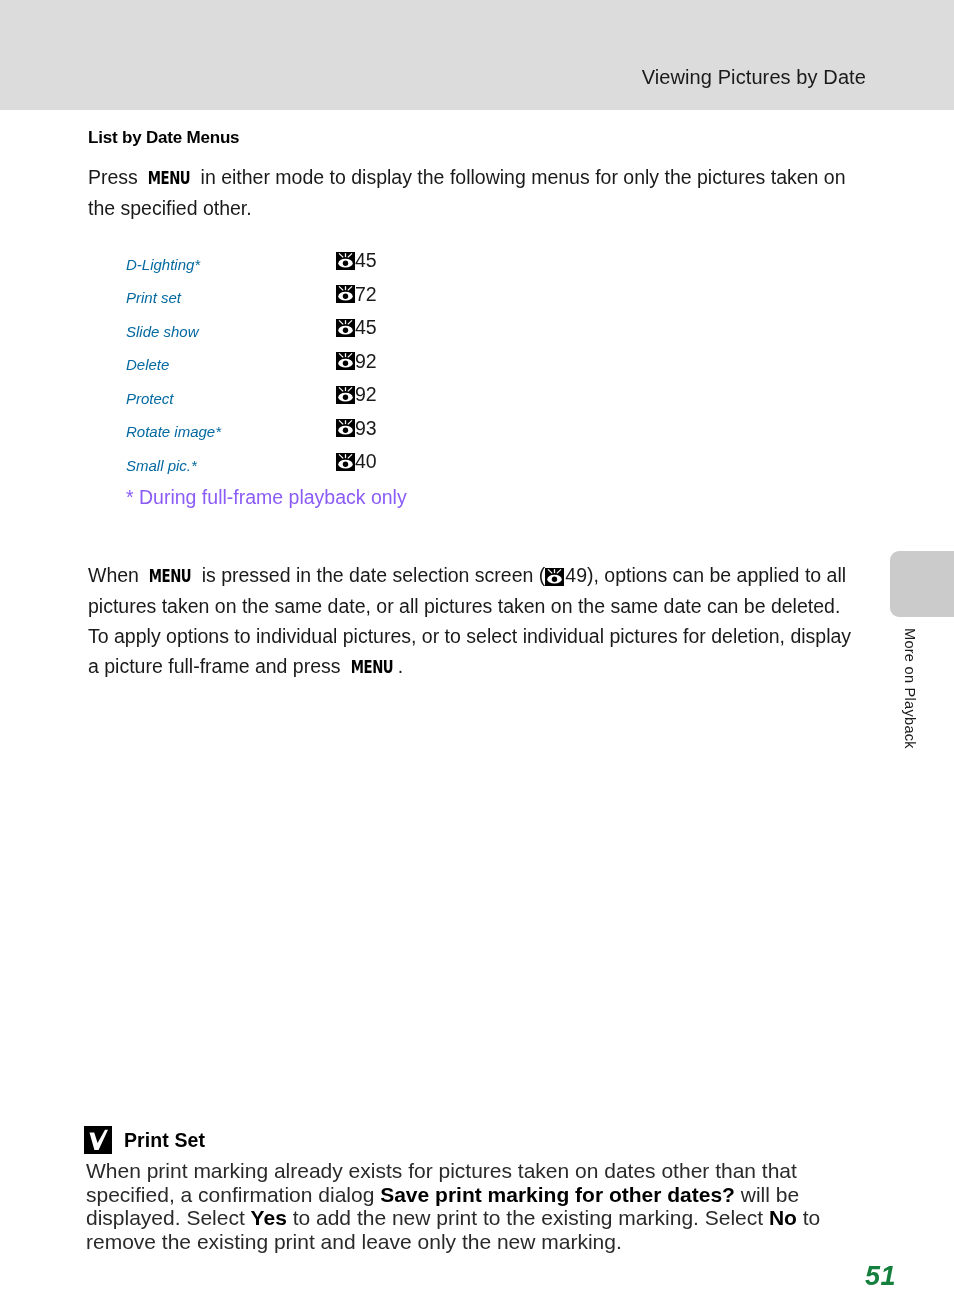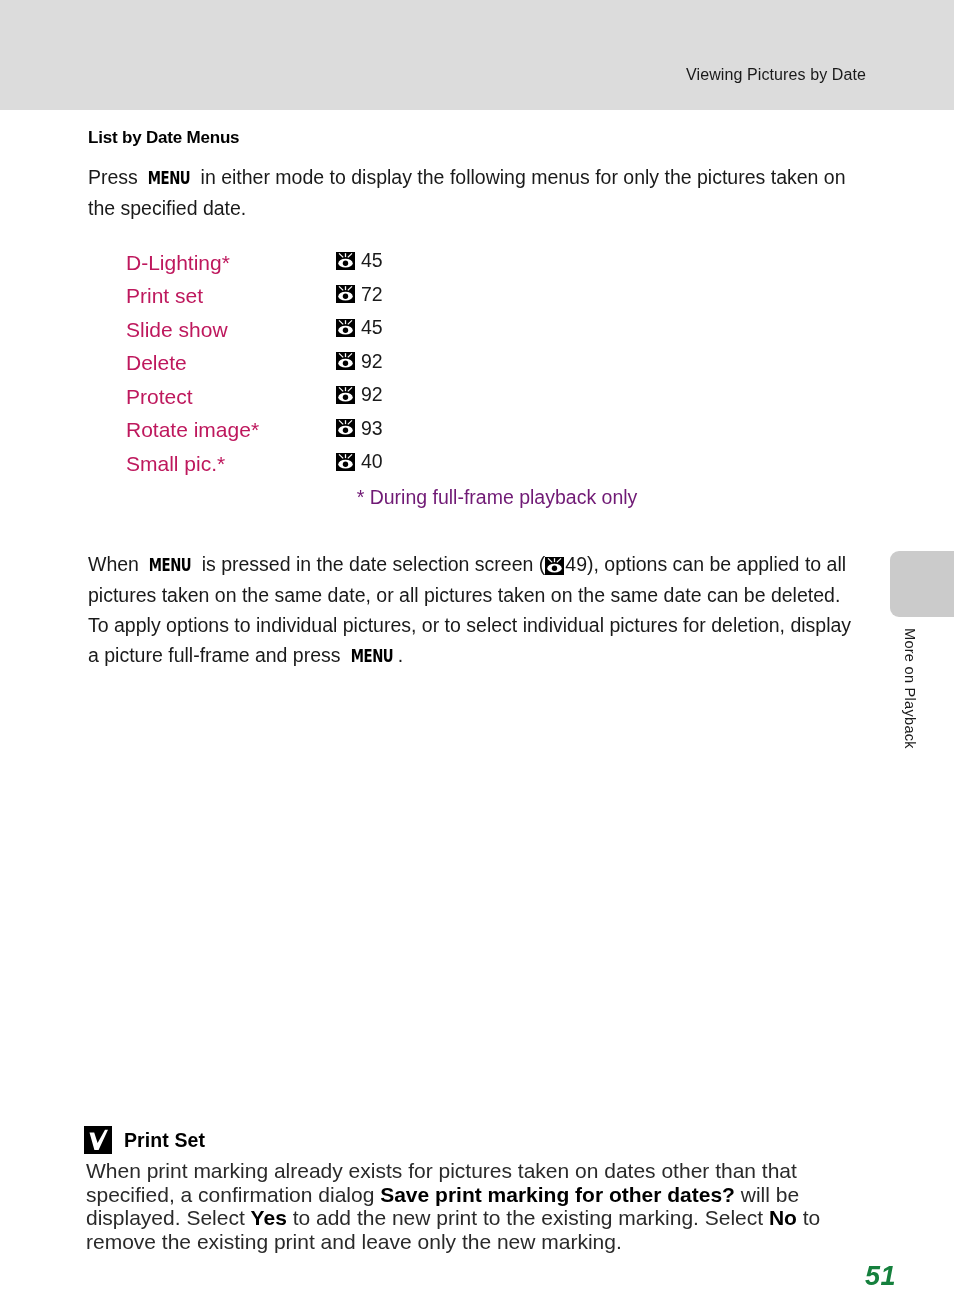--- a/index.html
+++ b/index.html
@@ -22,21 +22,21 @@
     left: 0;
     top: 0;
     width: 954px;
     height: 110px;
     background: #dcdcdc;
   }
   .header-title {
     position: absolute;
     right: 88px;
     top: 66px;
-    font-size: 16px;
+    font-size: 20px;
     letter-spacing: 0.1px;
     color: #1a1a1a;
     white-space: nowrap;
   }
 
   
   .page-body {
     position: absolute;
     left: 88px;
     top: 110px;
@@ -77,59 +77,58 @@
     list-style: none;
   }
   .menu-row {
     display: flex;
     align-items: baseline;
     height: 33.5px;
   }
   .menu-row-label {
     width: 248px;
     flex: 0 0 248px;
-    font-size: 21px;
-    color: #be185d;
+    font-size: 15px;
+    color: #0369a1;
     padding-left: 38px;
     box-sizing: border-box;
+    font-style: italic;
   }
   .menu-row-ref {
     font-size: 19.5px;
     color: #1a1a1a;
     display: flex;
     align-items: center;
-    gap: 6px;
   }
   .footnote-line {
     font-size: 19.5px;
-    color: #701a75;
+    color: #8b5cf6;
     padding-left: 38px;
     margin-top: 2px;
     height: 32px;
-    text-align: center;
   }
 
   
   .eye-icon {
     display: inline-block;
     width: 19px;
     height: 18px;
     vertical-align: -3px;
     flex: 0 0 19px;
   }
   .eye-icon.inline {
     vertical-align: -4px;
     margin: 0 1px 0 0;
   }
 
   
   .body-para {
     font-size: 19.5px;
     line-height: 30px;
-    margin: 31px 0 0 0;
+    margin: 42px 0 0 0;
     color: #1a1a1a;
     max-width: 772px;
     text-align: left;
   }
 
   
   .side-tab {
     position: absolute;
     left: 890px;
     top: 551px;
@@ -201,21 +200,21 @@
 <body>
 
 <div class="header-band">
   <div class="header-title">Viewing Pictures by Date</div>
 </div>
 
 <div class="page-body">
 
   <h1 class="section-title">List by Date Menus</h1>
 
-  <p class="intro-para"><span>Press </span><span class="menu-glyph">MENU</span><span> in either mode to display the following menus for only the pictures taken on the specified date.</span></p>
+  <p class="intro-para"><span>Press </span><span class="menu-glyph">MENU</span><span> in either mode to display the following menus for only the pictures taken on the specified other.</span></p>
 
   <ul class="menu-list">
 
     <li class="menu-row">
       <span class="menu-row-label">D-Lighting*</span>
       <span class="menu-row-ref">
         <svg class="eye-icon" viewBox="0 0 19 18">
           <rect x="0" y="0" width="19" height="18" fill="#000000"></rect>
           <path d="M9.5 5.1 L9.5 1.2" stroke="#ffffff" stroke-width="1.3" fill="none"></path>
           <path d="M7.2 5.4 L3.0 1.4" stroke="#ffffff" stroke-width="1.3" fill="none"></path>

